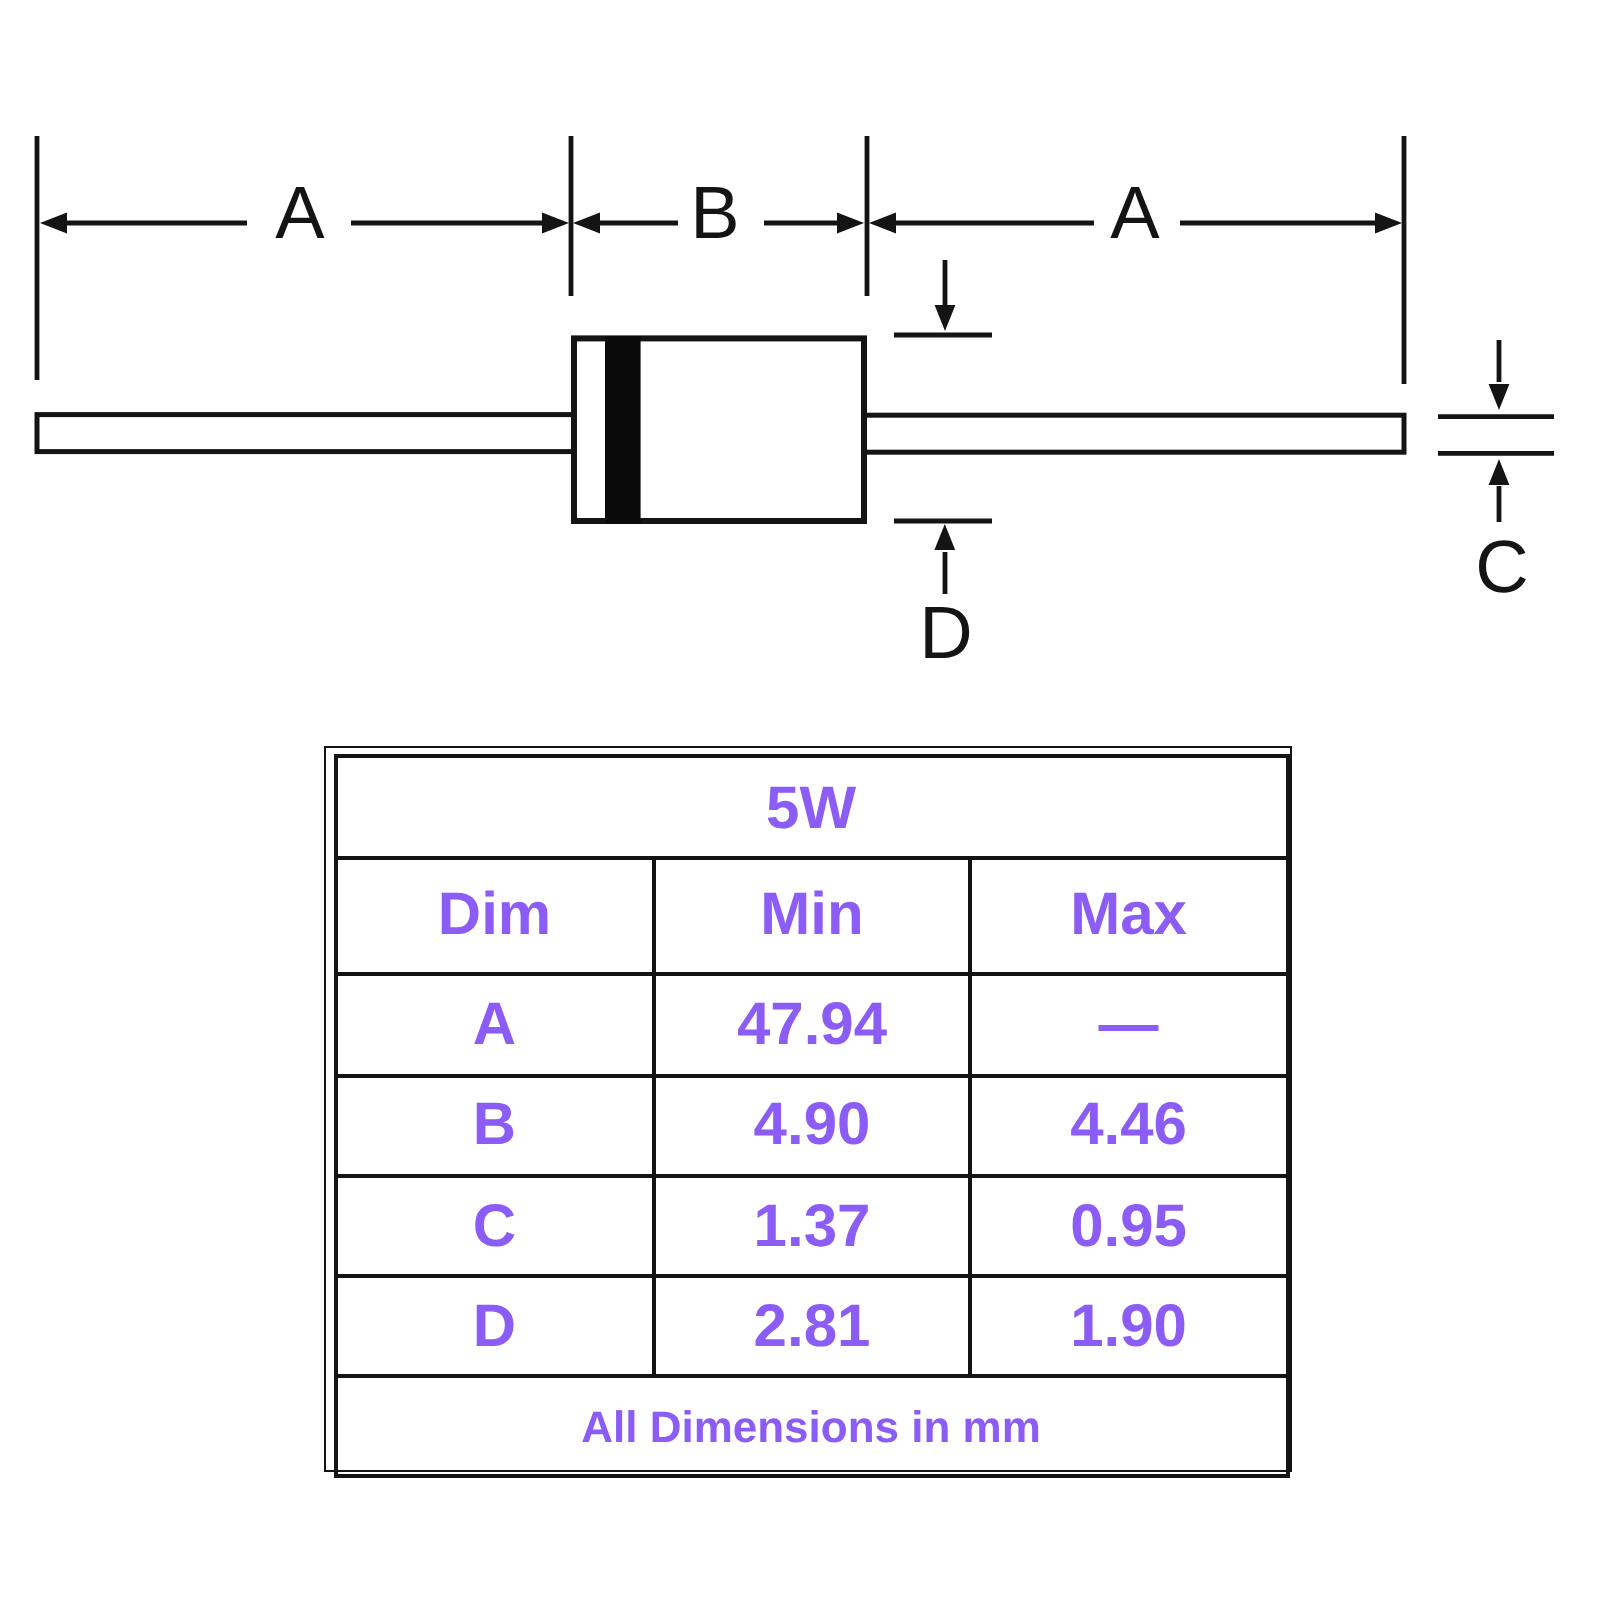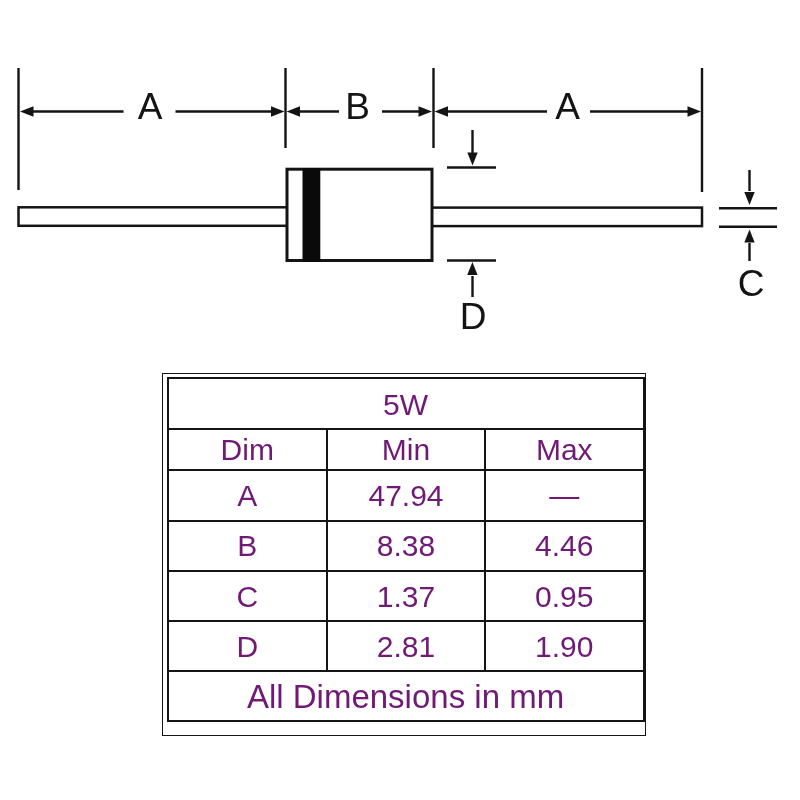--- a/index.html
+++ b/index.html
@@ -64,53 +64,53 @@
   <g fill="#141414" font-size="37" text-anchor="middle">
     <text x="150" y="119">A</text>
     <text x="357.5" y="119">B</text>
     <text x="567.5" y="119">A</text>
     <text x="473" y="329">D</text>
     <text x="751" y="296">C</text>
   </g>
 </svg>
 
 <div style="position:absolute; left:162px; top:372.5px; width:482px; height:361px; border:1.5px solid #141414;">
-  <table style="position:absolute; left:3.5px; top:3.5px; width:476px; font-weight:normal; font-size:30px; color:#701a75;">
+  <table style="position:absolute; left:3.5px; top:3.5px; width:476px; font-weight:bold; font-size:30px; color:#8b5cf6;">
     <colgroup>
         <col style="width:159.5px">
         <col style="width:158px">
         <col style="width:158.5px">
       </colgroup>
     <tbody>
         <tr style="height:50.5px">
           <td colspan="3" style="padding-top:4px">5W</td>
         </tr>
-    <tr style="height:41px">
+    <tr style="height:58px">
           <td>Dim</td>
           <td>Min</td>
           <td>Max</td>
         </tr>
     <tr style="height:51px">
           <td>A</td>
           <td>47.94</td>
           <td>—</td>
         </tr>
     <tr style="height:50.5px">
           <td>B</td>
-          <td>8.38</td>
+          <td>4.90</td>
           <td>4.46</td>
         </tr>
     <tr style="height:50px">
           <td>C</td>
           <td>1.37</td>
           <td>0.95</td>
         </tr>
     <tr style="height:50px">
           <td>D</td>
           <td>2.81</td>
           <td>1.90</td>
         </tr>
     <tr style="height:50px">
-          <td colspan="3" style="font-size:33px">All Dimensions in mm</td>
+          <td colspan="3" style="font-size:22px">All Dimensions in mm</td>
         </tr>
   </tbody>
     </table>
 </div>
 
 </body></html>

